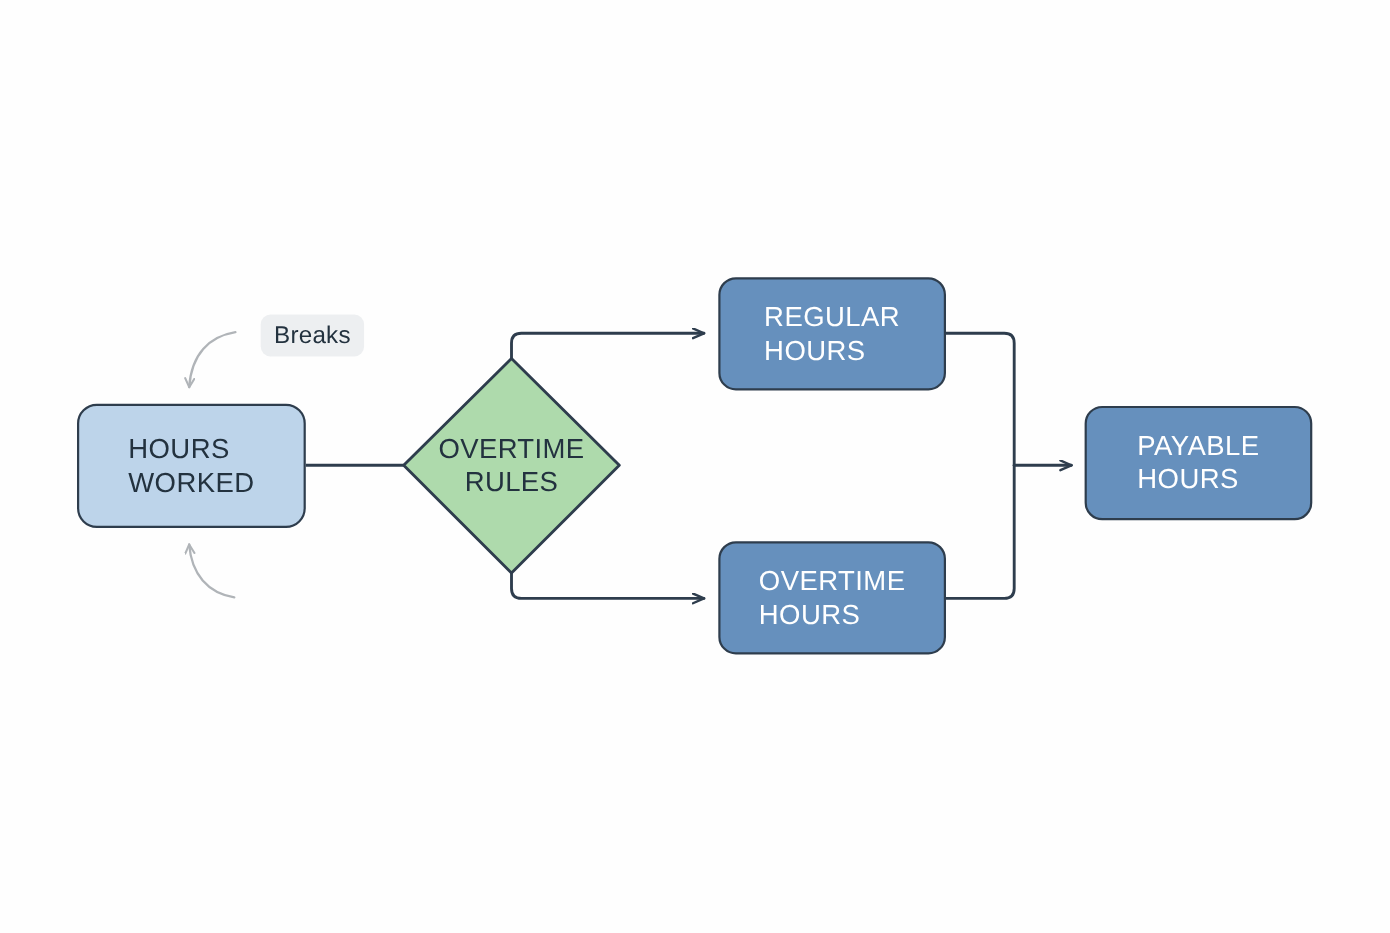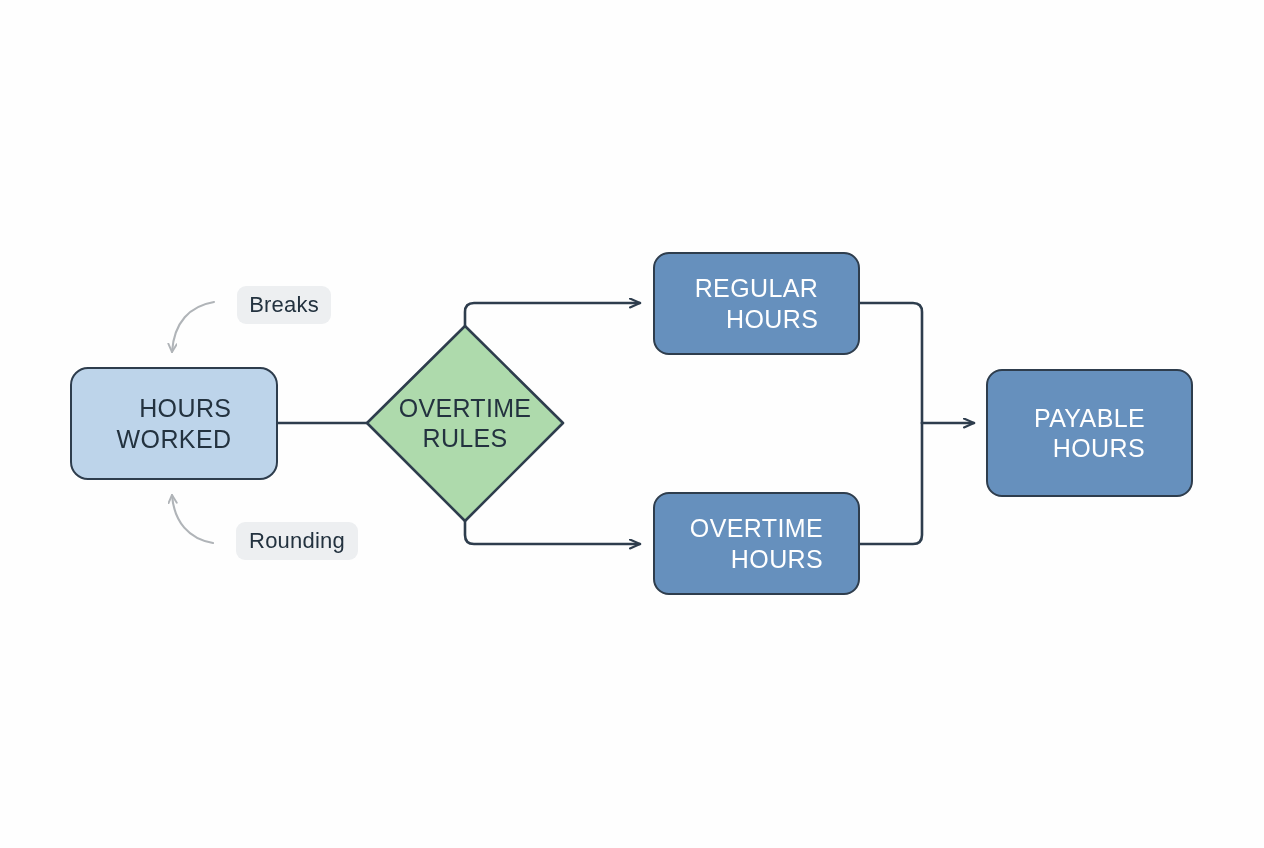--- a/index.html
+++ b/index.html
@@ -26,21 +26,21 @@
     width: 1264px;
     height: 848px;
     pointer-events: none;
   }
   .node {
     position: absolute;
     box-sizing: border-box;
     display: flex;
     align-items: center;
     justify-content: center;
-    text-align: right;
+    text-align: left;
     line-height: 1.22;
   }
   .node-text {
     display: block;
     white-space: pre-line;
   }
   .box-light {
     background: #bdd4ea;
     border: 2.5px solid #2e3d4d;
     border-radius: 18px;
@@ -135,26 +135,23 @@
   <div class="node box-blue" style="left:653px; top:252px; width:207px; height:103px;">
     <span class="node-text">REGULAR
 HOURS</span>
   </div>
 
   <div class="node box-blue" style="left:653px; top:492px; width:207px; height:103px;">
     <span class="node-text">OVERTIME
 HOURS</span>
   </div>
 
-  <div class="node box-blue" style="left:986px; top:369px; width:207px; height:128px;">
+  <div class="node box-blue" style="left:986px; top:369px; width:207px; height:104px;">
     <span class="node-text">PAYABLE
 HOURS</span>
   </div>
 
   <div class="chip" style="left:217px; top:286px; width:94px; height:38px;">
     <span>Breaks</span>
   </div>
 
-  <div class="chip" style="left:216px; top:522px; width:122px; height:38px;">
-    <span>Rounding</span>
-  </div>
 
 </div>
 
 </body></html>

